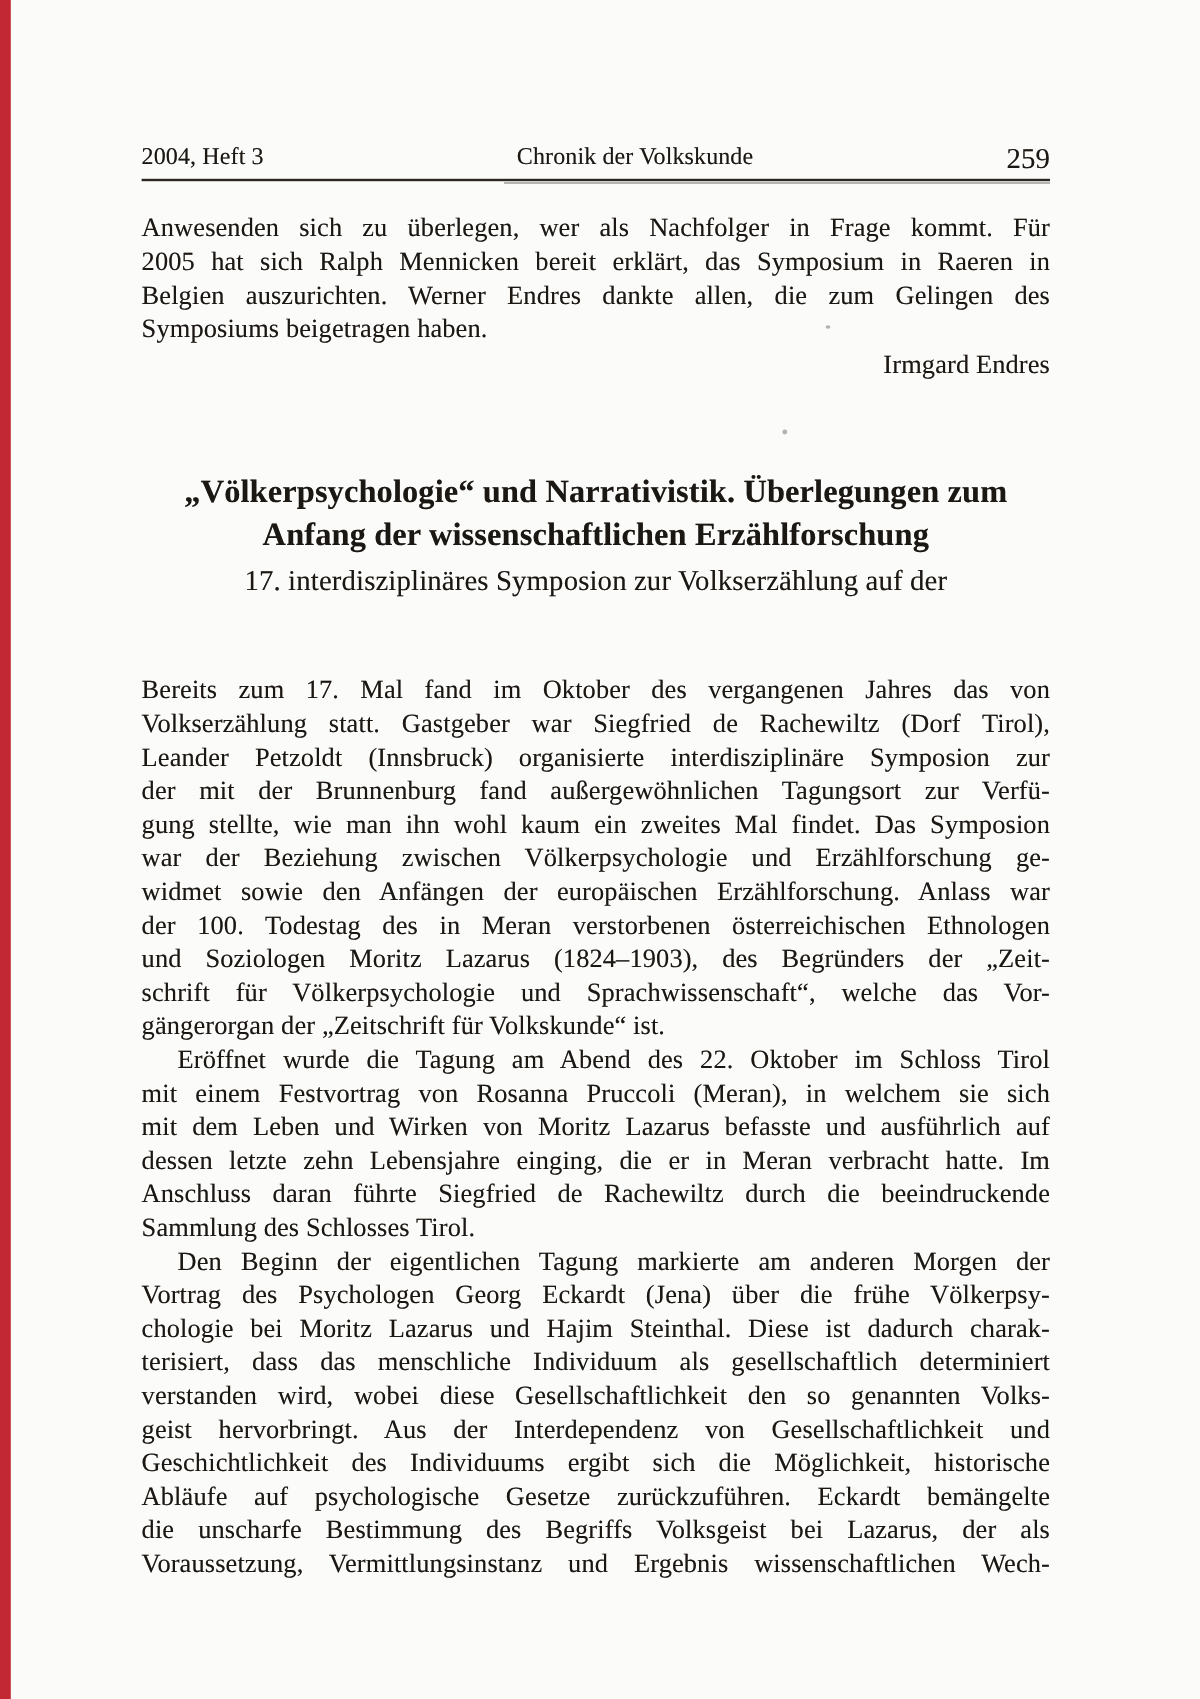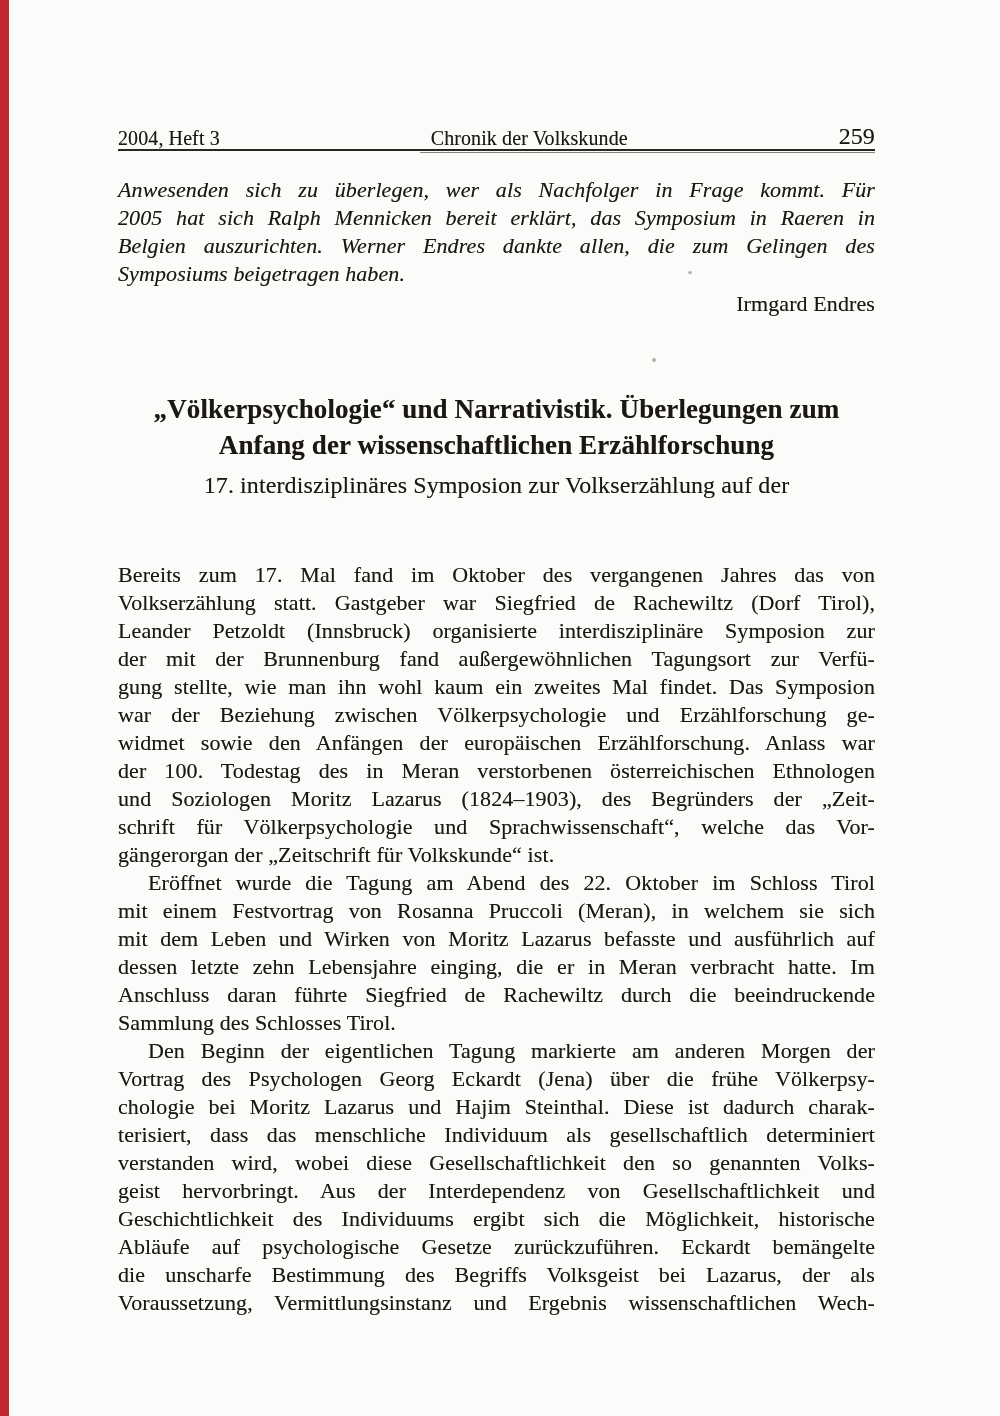--- a/index.html
+++ b/index.html
@@ -7,31 +7,31 @@
     width:1000px;height:1416px;position:relative;overflow:hidden;
     background:#fbfbf9;
     font-family:"Liberation Serif","DejaVu Serif",serif;
     color:#1b1713;
   }
   .edge-strip{
     position:absolute;left:0;top:0;width:9px;height:1416px;
   }
   .col{position:absolute;left:118px;width:757px;}
   .hdr{
-    top:120px;height:30px;display:flex;align-items:flex-end;
+    top:120px;height:30px;display:flex;align-items:flex-start;
     justify-content:space-between;font-size:20px;
   }
   .hdr .pageno{font-size:24px;}
   .rule{top:149px;height:2px;background:#2a2622;}
   .rule2{top:152px;left:420px;width:455px;height:1px;background:rgba(40,36,30,0.55);}
   .bodytxt{font-size:22px;line-height:28px;}
   .jl{text-align:justify;text-align-last:justify;}
   .ll{text-align:justify;text-align-last:left;}
   .ind{padding-left:30px;}
-  .cont{top:176px;font-style:italic;}
+  .cont{top:176px;}
   .sig{top:290px;text-align:right;font-size:22px;line-height:28px;}
   .title{top:391px;font-weight:bold;font-size:27px;line-height:36px;text-align:center;}
   .subtitle{top:469px;font-size:24px;line-height:32px;text-align:center;}
   .p1{top:561px;}
   .p2{top:869px;}
   .p3{top:1037px;}
   .speck{position:absolute;border-radius:50%;background:#8d8a85;opacity:.65;}
   .speck.a{left:688px;top:271px;width:4px;height:3px;}
   .speck.b{left:652px;top:358px;width:4px;height:4px;}
   .txt{letter-spacing:0.1px;text-shadow:0 0 0.5px rgba(27,23,19,0.45);}

